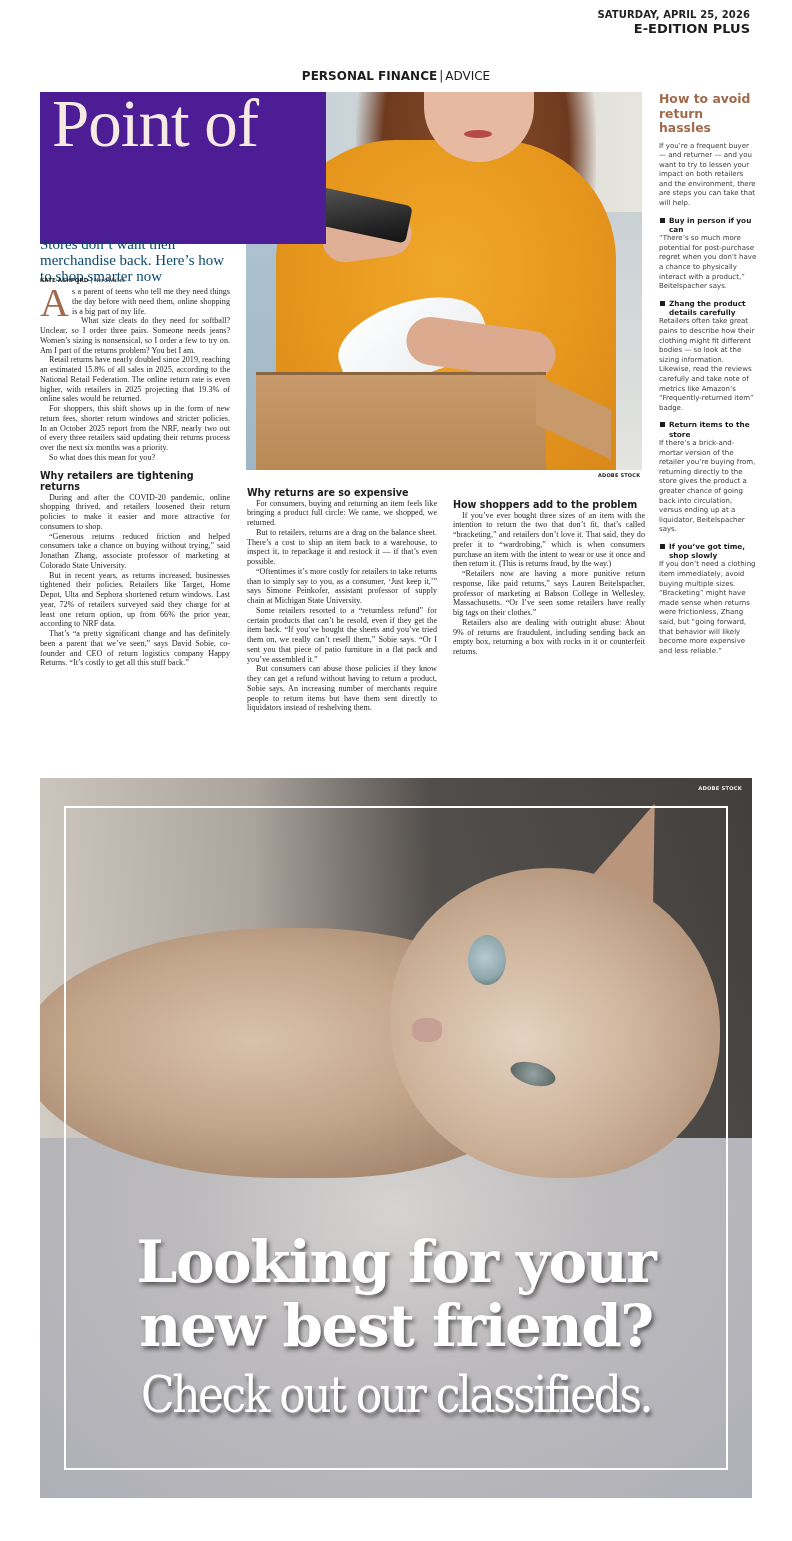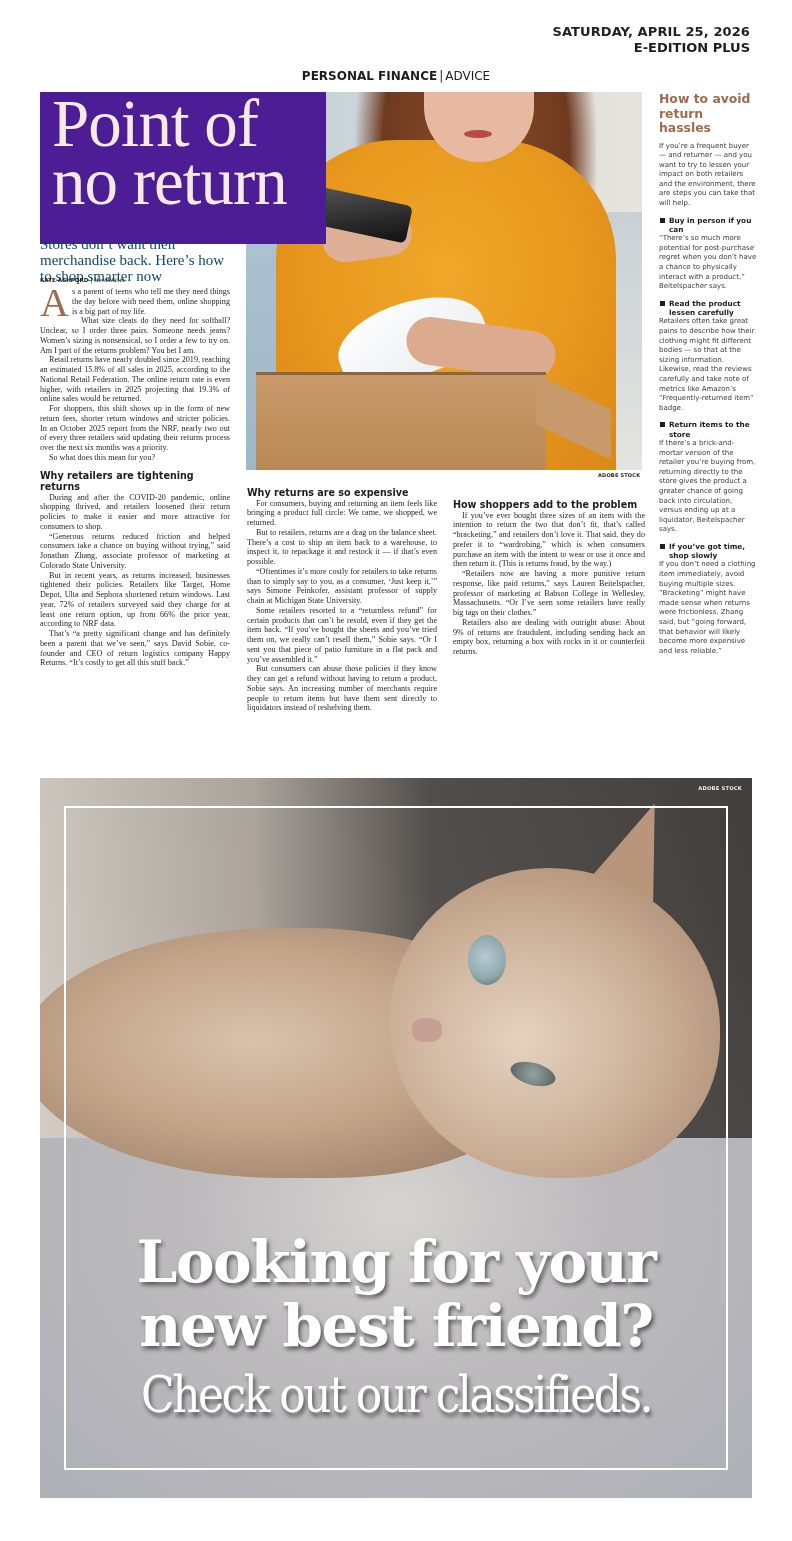--- a/index.html
+++ b/index.html
@@ -1,20 +1,20 @@
 <!DOCTYPE html>
 <html><head>
 <meta charset="utf-8">
 <style>
   * { box-sizing: border-box; margin: 0; padding: 0; }
   html, body { width: 792px; height: 1541px; background: #fff; overflow: hidden; }
   body { position: relative; font-family: "DejaVu Serif", serif; color: #231f20; }
 
   .masthead { position: absolute; right: 42px; top: 9px; text-align: right; font-family: "DejaVu Sans", sans-serif; }
-  .masthead .date { font-size: 13px; font-weight: bold; letter-spacing: 0.1px; color: #222; margin-top: 15px; }
+  .masthead .date { font-size: 10px; font-weight: bold; letter-spacing: 0.1px; color: #222; }
   .masthead .edition { font-size: 13px; font-weight: bold; color: #1d1d1d; margin-top: 1px; }
 
   .section-label { position: absolute; top: 69px; left: 0; width: 792px; text-align: center; font-family: "DejaVu Sans", sans-serif; font-size: 12px; color: #1d1d1d; }
   .section-label b { font-weight: bold; }
   .section-label .pipe { font-weight: normal; margin: 0 2px; }
   .section-label .sub { font-weight: normal; }
 
   
   .hero-photo { position: absolute; left: 246px; top: 92px; width: 396px; height: 378px; overflow: hidden;
     background: linear-gradient(90deg, #d9dfe2 0%, #c7d2d8 18%, #e8e4dd 100%); }
@@ -98,21 +98,20 @@
   <div class="cloth"></div>
   <div class="hand2"></div>
   <div class="box"></div>
   <div class="flap"></div>
 </div>
 <div class="credit credit1">ADOBE STOCK</div>
 
 <div class="title-box">
   <h1>
     <span>Point of</span><br>
-    <span>no return</span>
   </h1>
 </div>
 
 <div class="deck">Stores don’t want their merchandise back. Here’s how to shop smarter now</div>
 <div class="byline">
   <span>KATE ASHFORD</span><span> | </span><span class="org">NerdWallet</span>
 </div>
 
 <div class="col col1">
   <p class="dropcap-p"><span class="dropcap">A</span><span>s a parent of teens who tell me they need things the day before with need them, online shopping is a big part of my life.</span></p>
@@ -141,22 +140,22 @@
   <p>If you’ve ever bought three sizes of an item with the intention to return the two that don’t fit, that’s called “bracketing,” and retailers don’t love it. That said, they do prefer it to “wardrobing,” which is when consumers purchase an item with the intent to wear or use it once and then return it. (This is returns fraud, by the way.)</p>
   <p>“Retailers now are having a more punitive return response, like paid returns,” says Lauren Beitelspacher, professor of marketing at Babson College in Wellesley, Massachusetts. “Or I’ve seen some retailers have really big tags on their clothes.”</p>
   <p>Retailers also are dealing with outright abuse: About 9% of returns are fraudulent, including sending back an empty box, returning a box with rocks in it or counterfeit returns.</p>
 </div>
 
 <div class="sidebar">
   <h2>How to avoid return hassles</h2>
   <div class="intro">If you’re a frequent buyer — and returner — and you want to try to lessen your impact on both retailers and the environment, there are steps you can take that will help.</div>
   <div class="tip-head">Buy in person if you can</div>
   <div class="tip-body">“There’s so much more potential for post-purchase regret when you don’t have a chance to physically interact with a product,” Beitelspacher says.</div>
-  <div class="tip-head">Read the product lessen carefully</div>
-  <div class="tip-body">Retailers often take great pains to describe how their clothing might fit different bodies — so that at the sizing information. Likewise, read the reviews carefully and take note of metrics like Amazon’s “Frequently-returned item” badge.</div>
+  <div class="tip-head">Zhang the product details carefully</div>
+  <div class="tip-body">Retailers often take great pains to describe how their clothing might fit different bodies — so look at the sizing information. Likewise, read the reviews carefully and take note of metrics like Amazon’s “Frequently-returned item” badge.</div>
   <div class="tip-head">Return items to the store</div>
   <div class="tip-body">If there’s a brick-and-mortar version of the retailer you’re buying from, returning directly to the store gives the product a greater chance of going back into circulation, versus ending up at a liquidator, Beitelspacher says.</div>
   <div class="tip-head">If you’ve got time, shop slowly</div>
   <div class="tip-body">If you don’t need a clothing item immediately, avoid buying multiple sizes. “Bracketing” might have made sense when returns were frictionless, Zhang said, but “going forward, that behavior will likely become more expensive and less reliable.”</div>
 </div>
 
 <div class="ad">
   <div class="bg-wall"></div>
   <div class="rug"></div>
   <div class="cat-body"></div>

